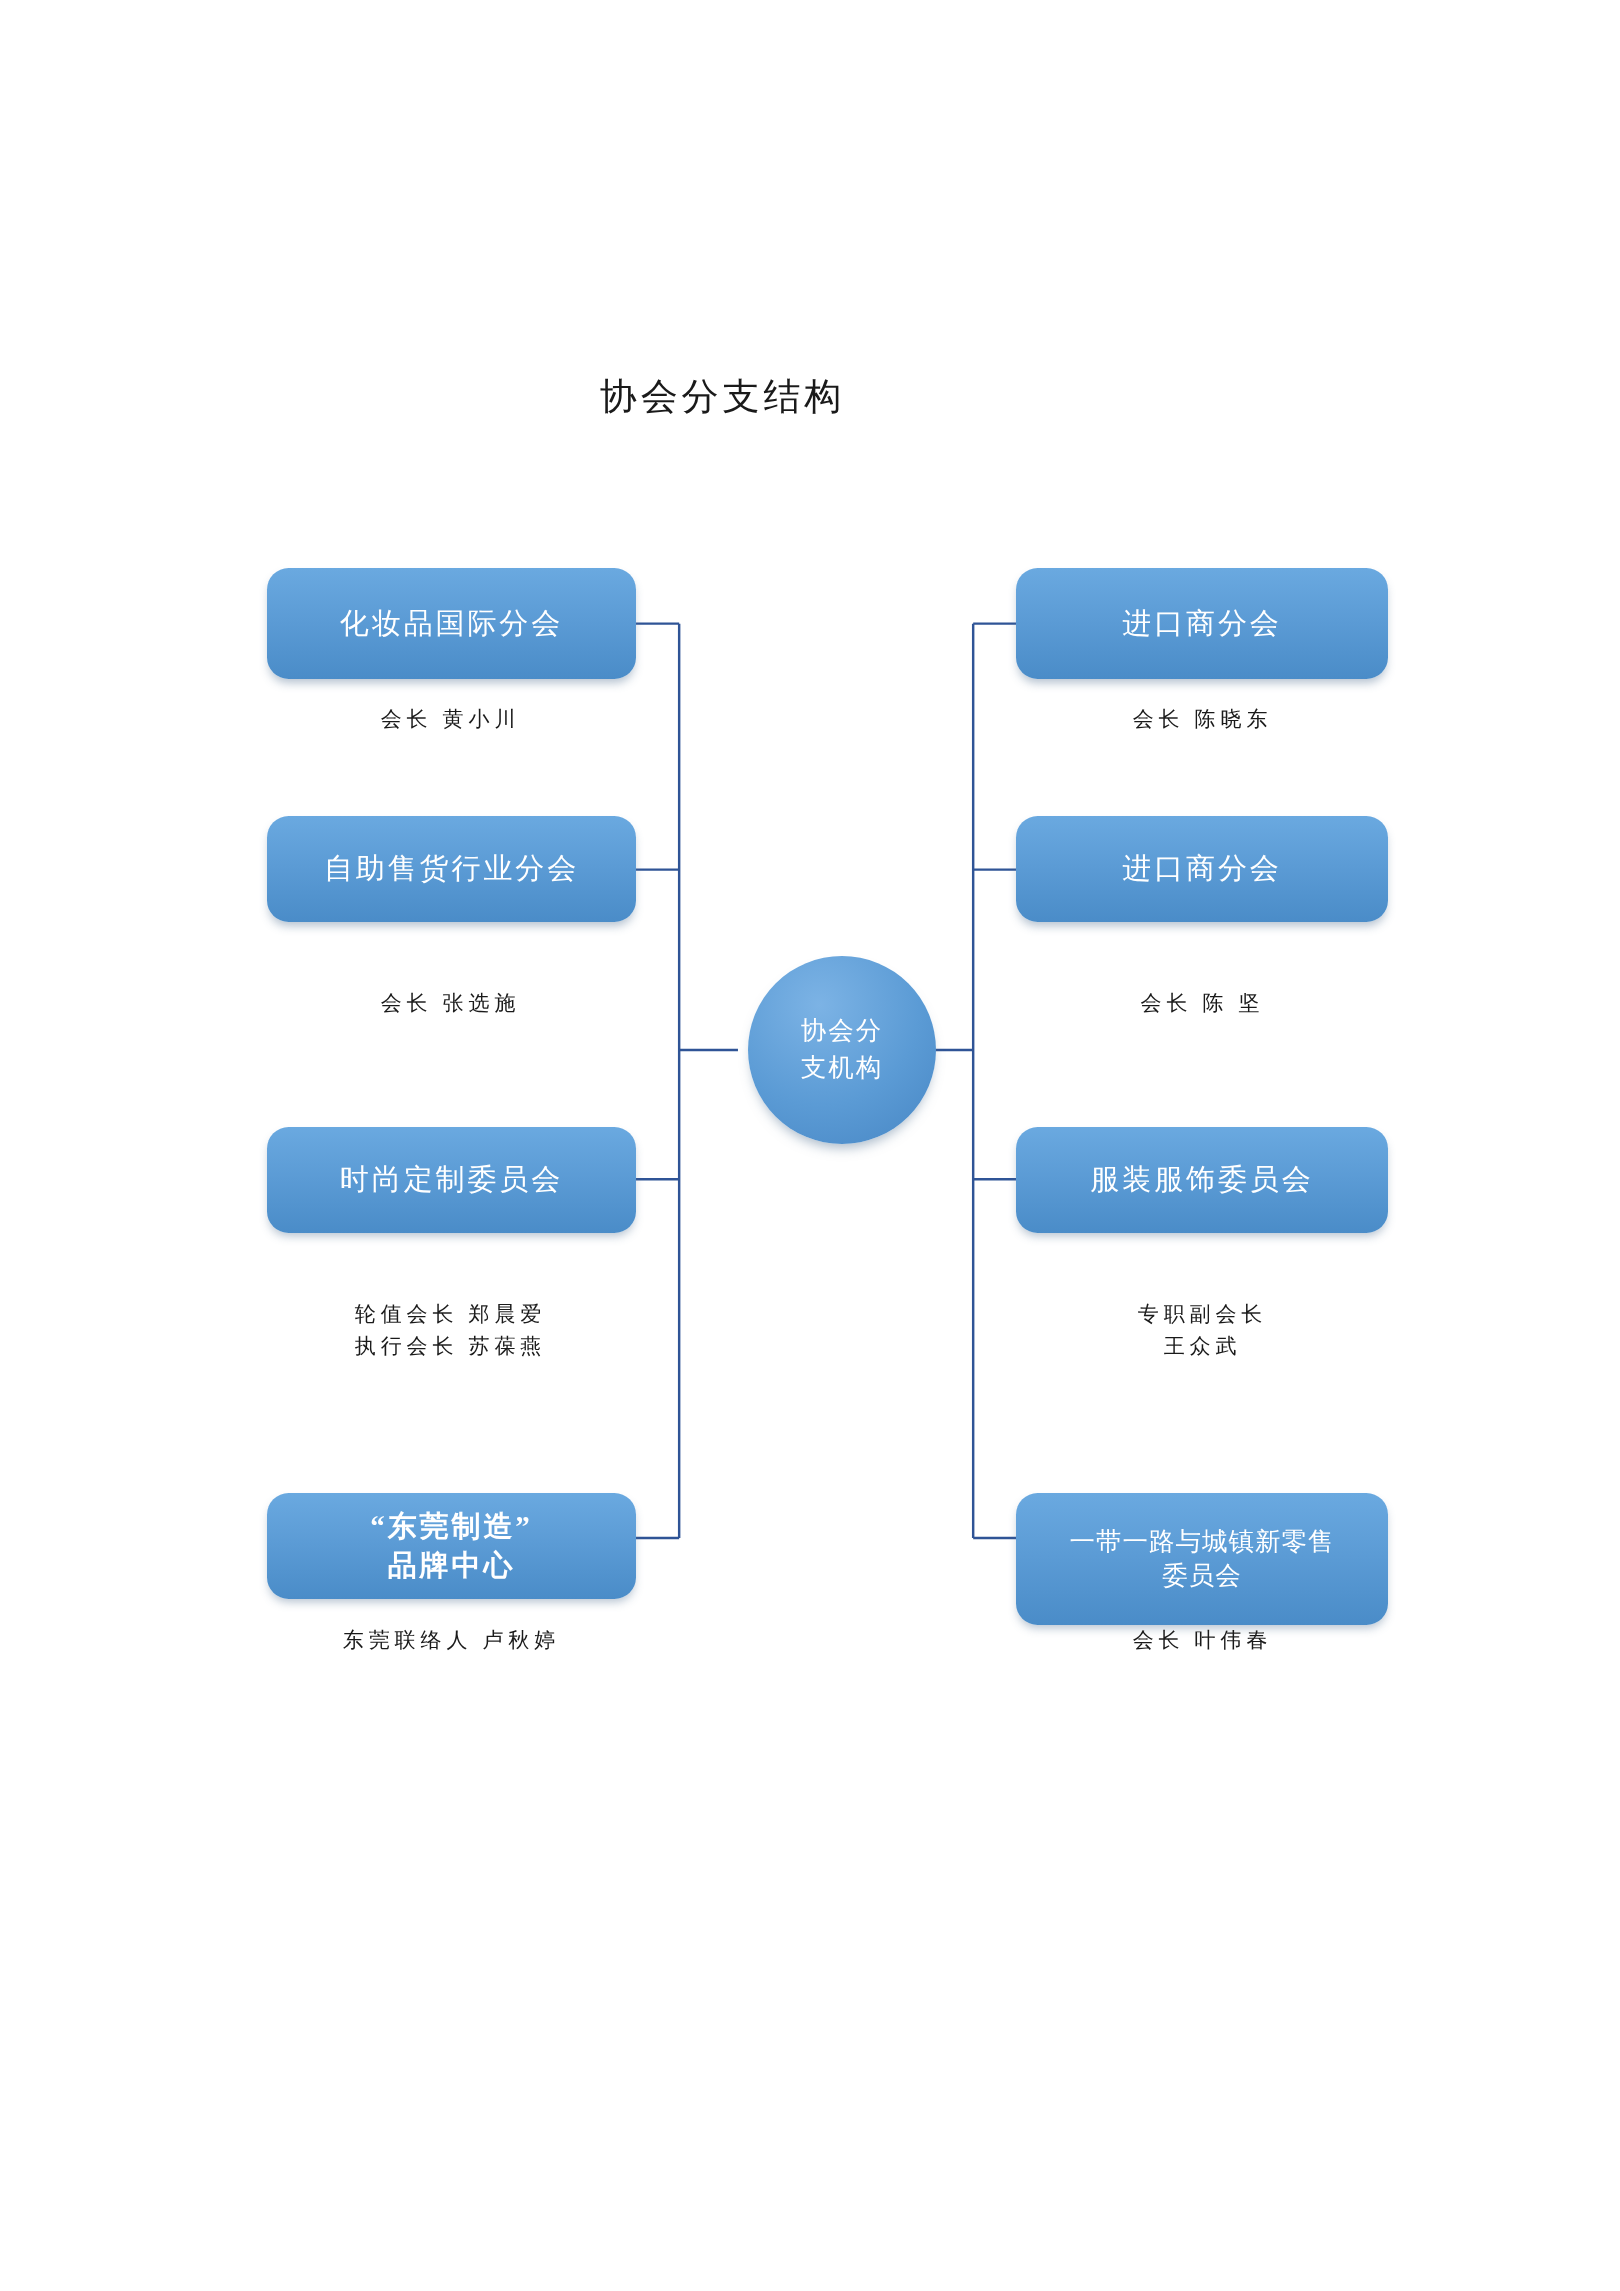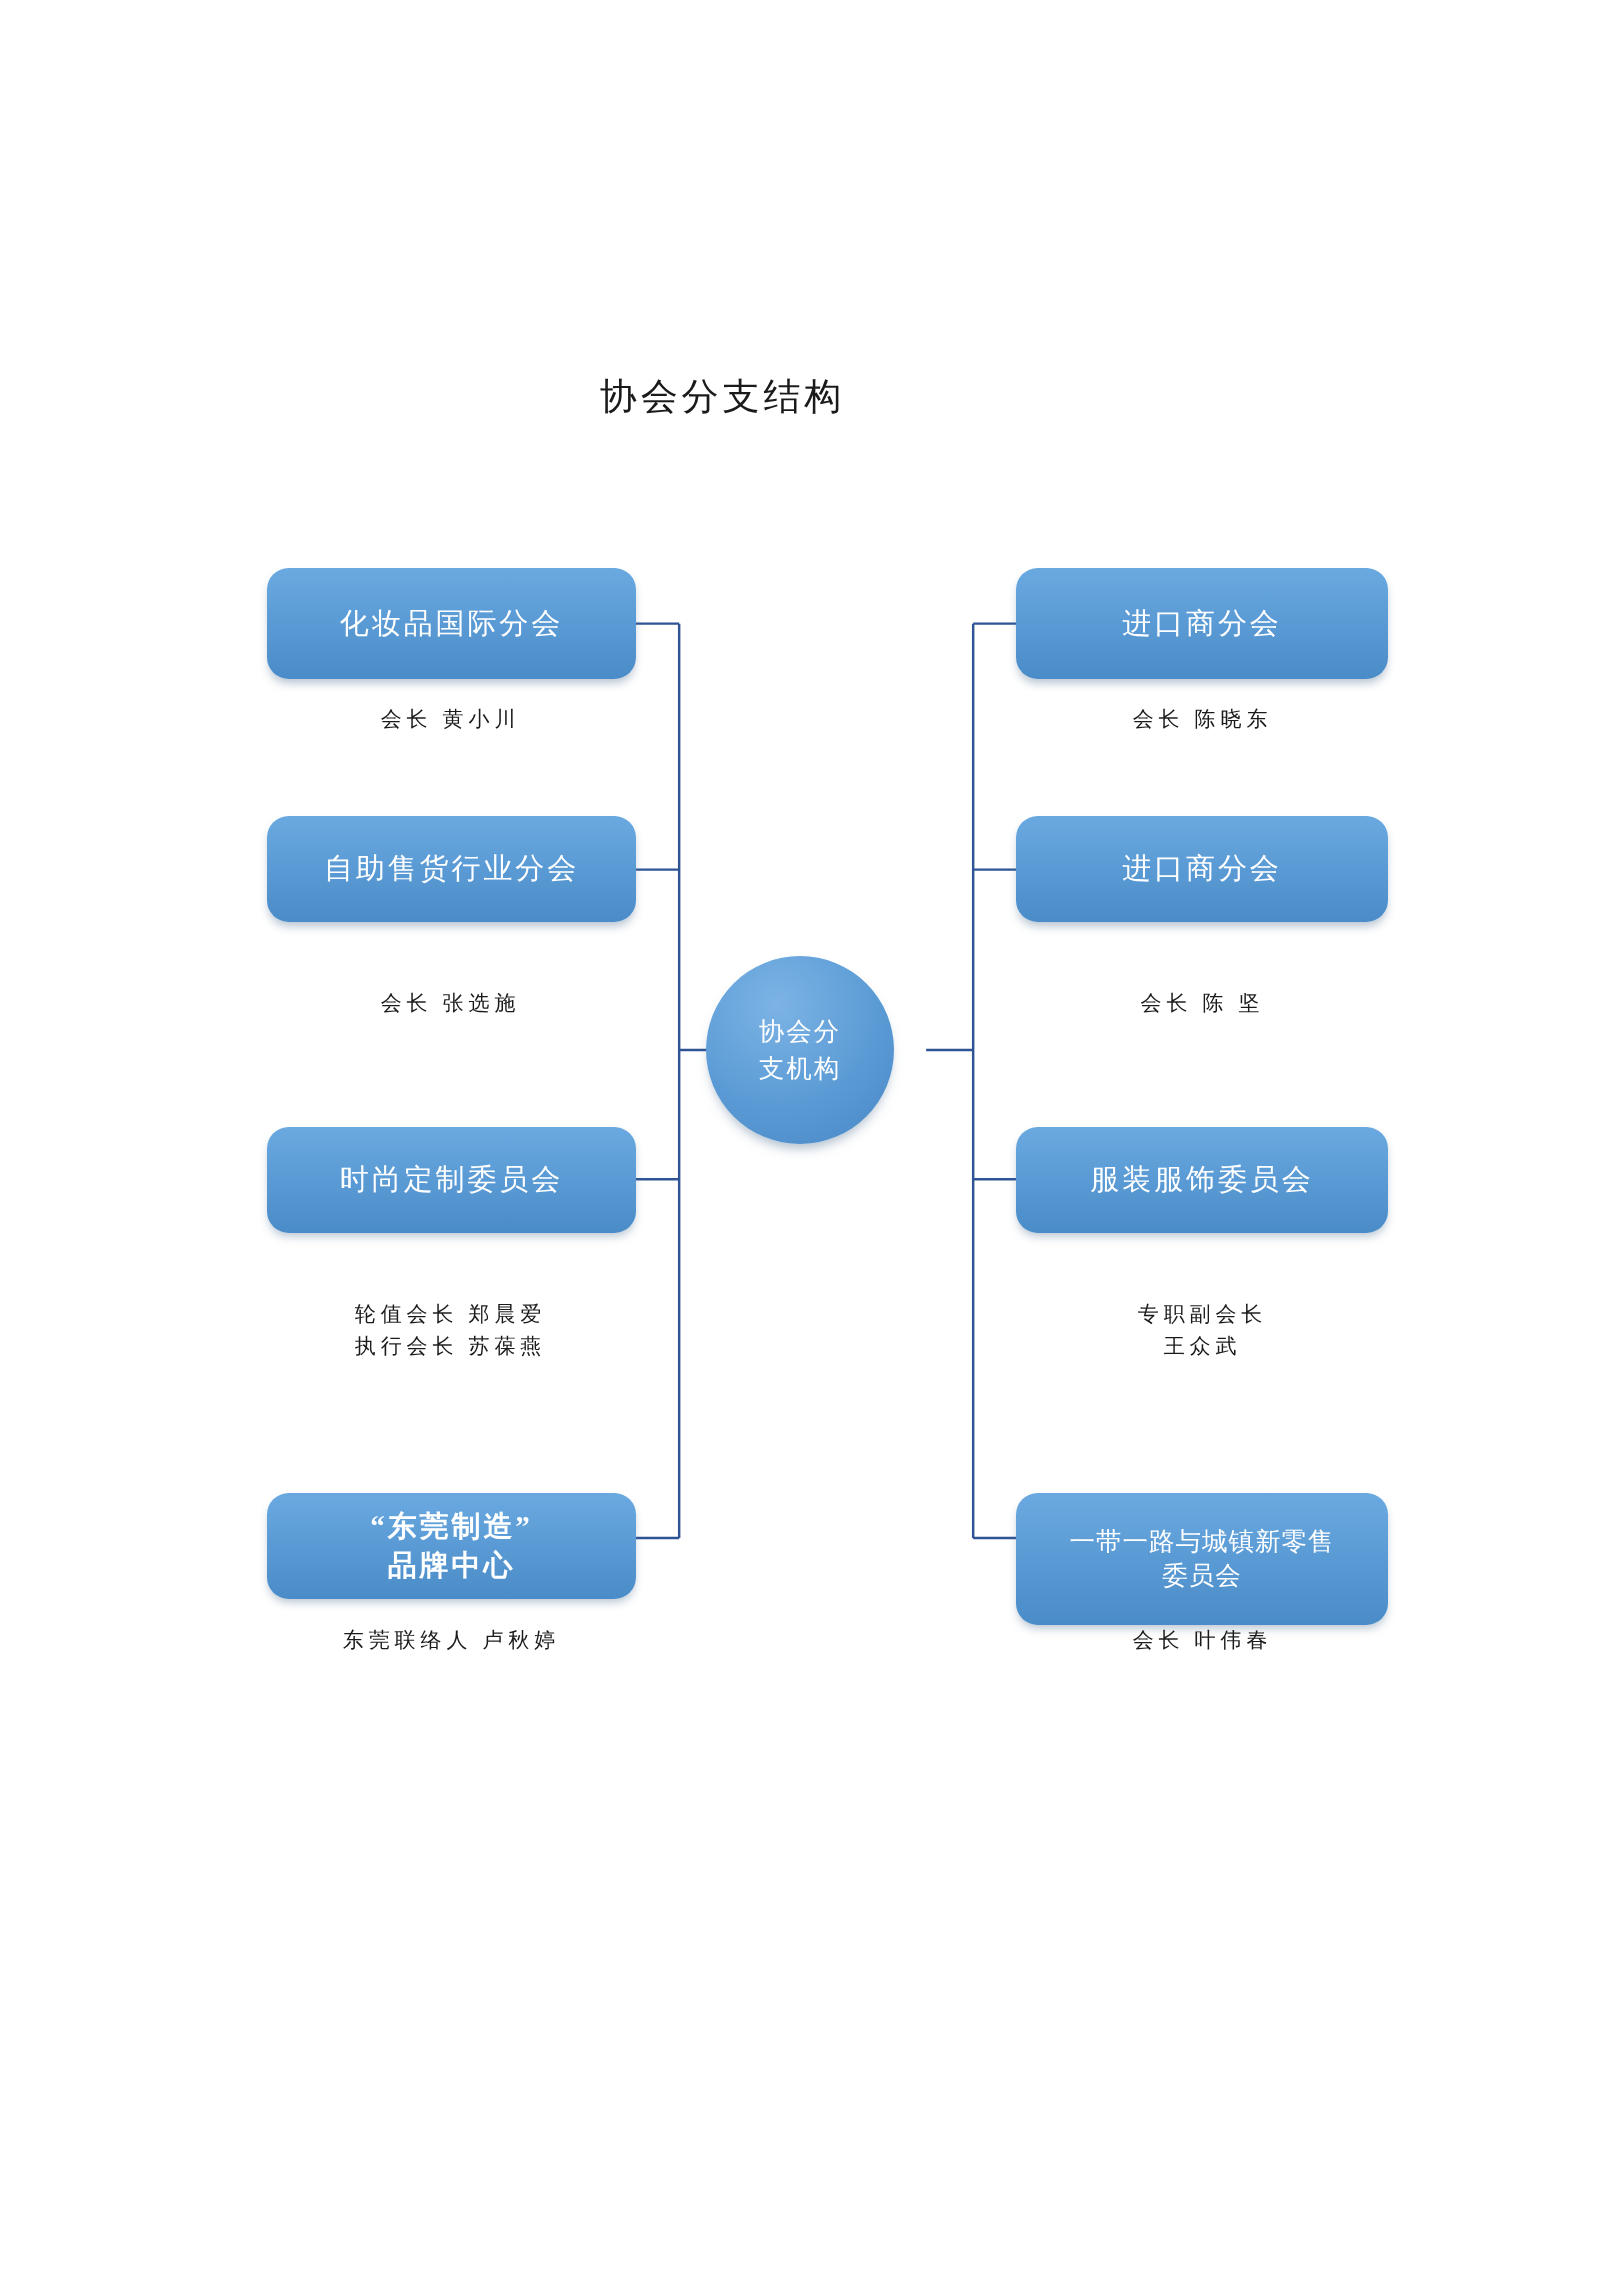--- a/index.html
+++ b/index.html
@@ -66,36 +66,36 @@
     width: 100%;
   }
   .node-box.small-text {
     font-size: 25.5px;
     letter-spacing: 1px;
   }
 
   
   .center-node {
     position: absolute;
-    left: 706px;
+    left: 748px;
     top: 956px;
     width: 188px;
     height: 188px;
     border-radius: 50%;
     background: radial-gradient(circle at 38% 26%, #7cb3e5 0%, #5b9bd5 55%, #4786c4 100%);
     box-shadow: 0 7.8px 11.8px -3.9px rgba(90,120,150,0.5);
     color: #ffffff;
     display: flex;
     align-items: center;
     justify-content: center;
     text-align: center;
     font-size: 25.5px;
     letter-spacing: 2px;
     line-height: 1.45;
-    font-family: Liberation Sans, sans-serif;
+    font-family: Liberation Serif, serif;
   }
   .center-node .node-label { white-space: pre-line; }
 
   
   .caption {
     position: absolute;
     text-align: center;
     font-size: 21px;
     letter-spacing: 4.9px;
     color: #1a1a1a;

